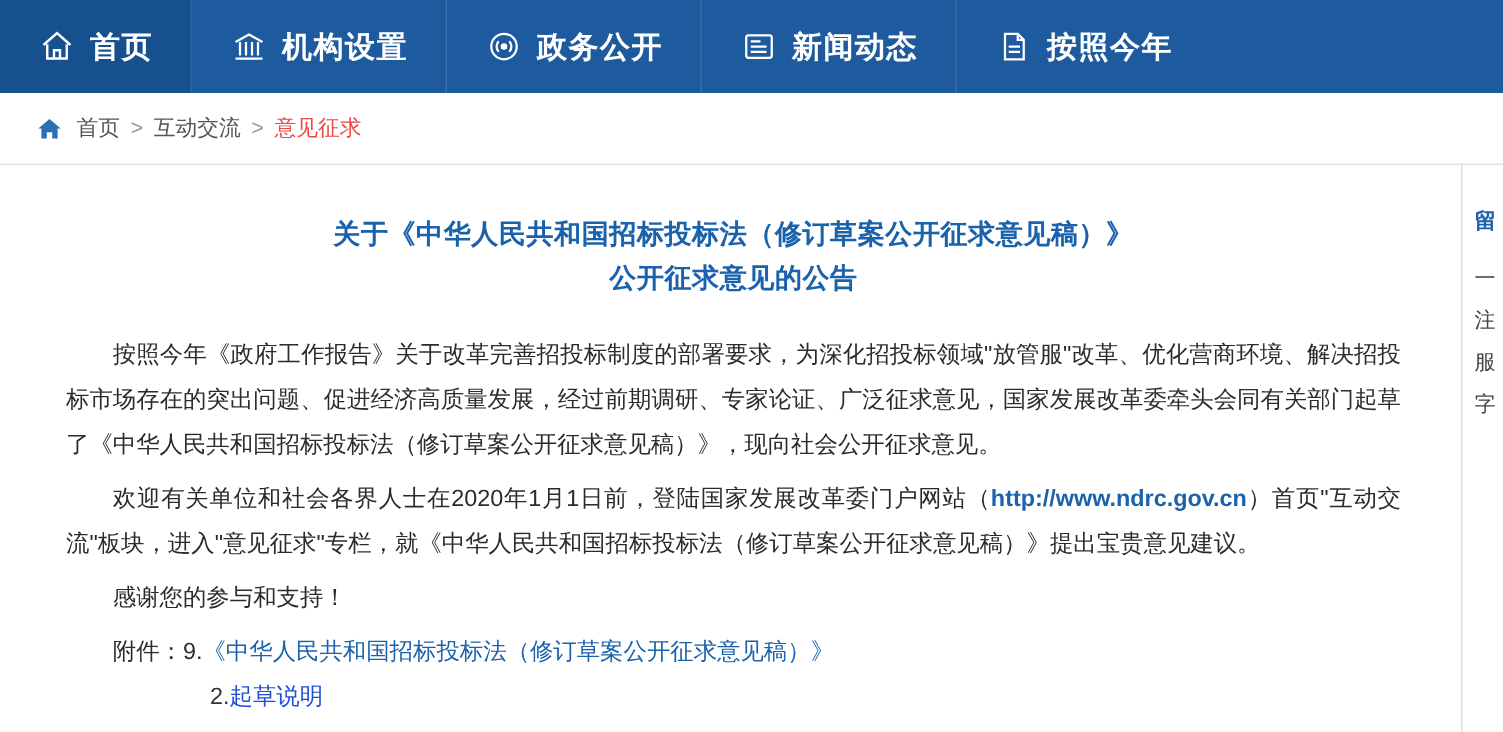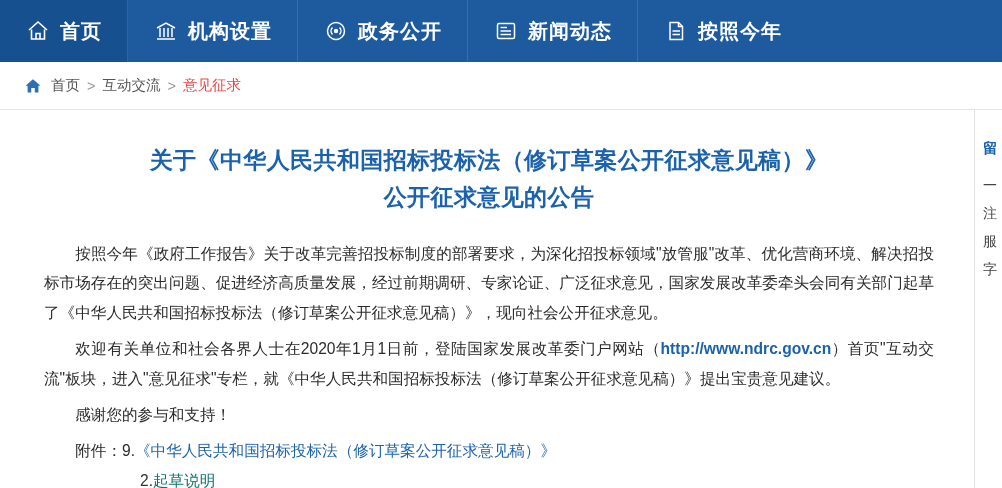--- a/index.html
+++ b/index.html
@@ -85,21 +85,21 @@
     height: 379px;
   }
   .article {
     flex: 1 1 auto;
     padding: 26px 40px 0 44px;
     box-sizing: border-box;
     min-width: 0;
   }
   .article-title {
     color: #1b62ad;
-    font-size: 23px;
+    font-size: 18px;
     font-weight: bold;
     line-height: 1.62;
     text-align: center;
     margin: 6px 0 22px 0;
     letter-spacing: 0.4px;
   }
   .article-title .line2 { display: block; }
 
   .para {
     font-size: 15.6px;
@@ -121,21 +121,21 @@
     margin: 0;
     text-indent: 2em;
   }
   .attach a { color: #1b62ad; text-decoration: none; }
   .attach-second {
     font-size: 15.6px;
     line-height: 1.92;
     margin: 0;
     padding-left: 96px;
   }
-  .attach-second a { color: #0f766e; text-decoration: none; }
+  .attach-second a { color: #1d4ed8; text-decoration: none; }
 
   
   .rail {
     flex: 0 0 28px;
     border-left: 1px solid #e0e0e0;
     padding: 24px 0 0 8px;
     box-sizing: border-box;
     overflow: hidden;
     font-size: 14px;
     color: #444;

